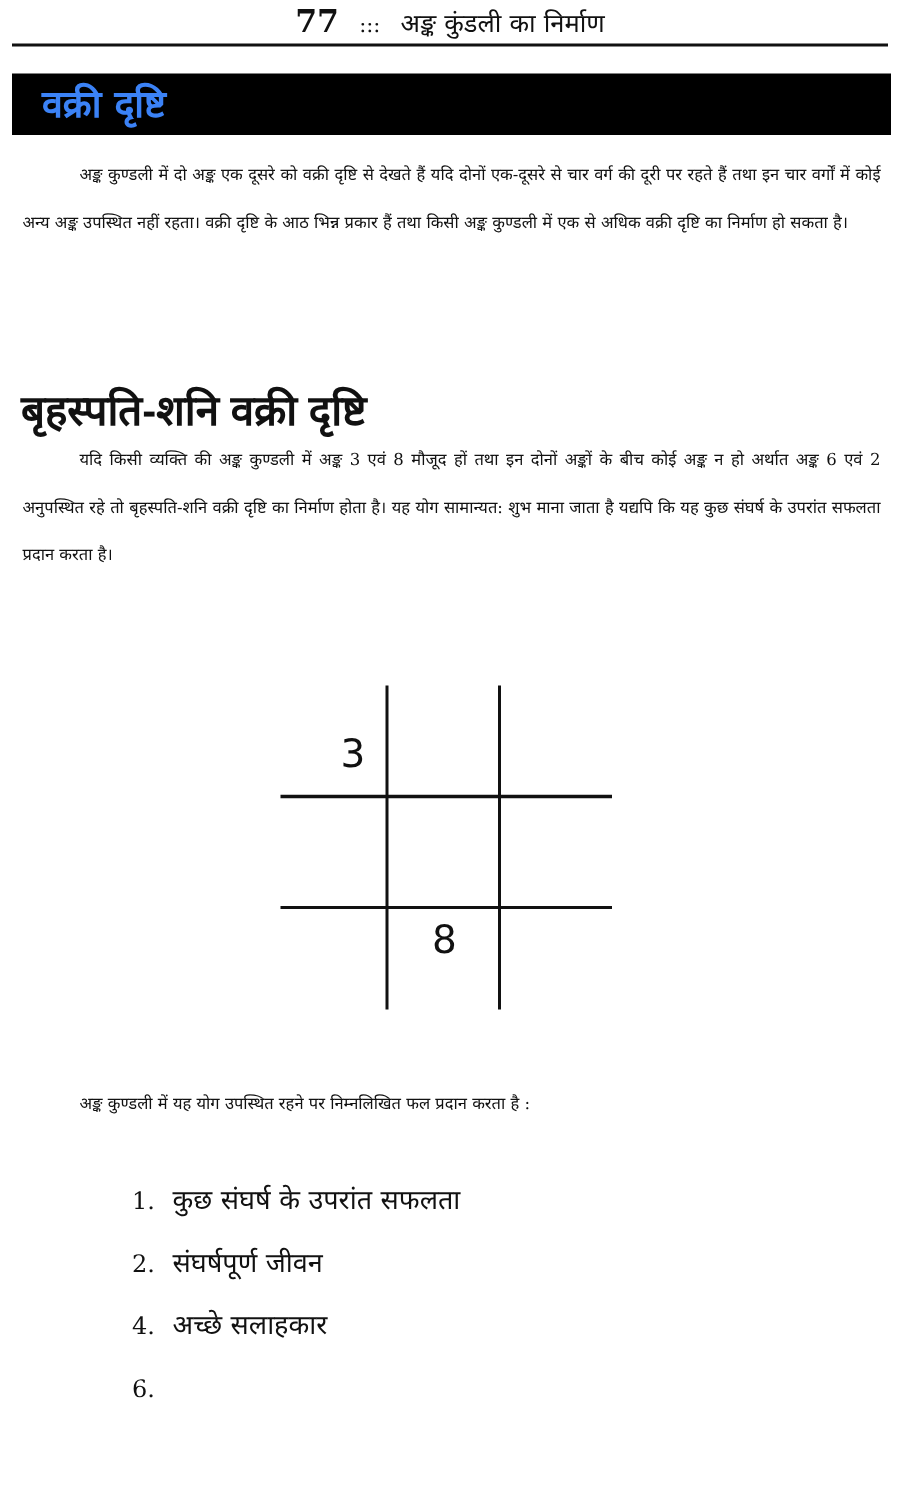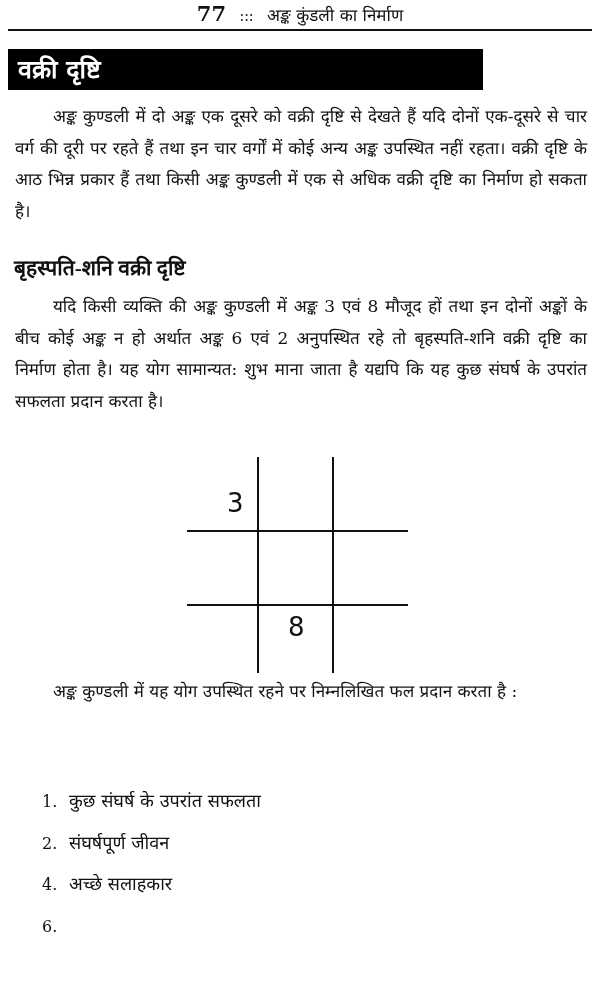--- a/index.html
+++ b/index.html
@@ -13,48 +13,48 @@
     text-align: center; font-size: 17px; line-height: 28px;
   }
   .page-header .num {
     font-family: "DejaVu Serif", serif; font-weight: bold; font-size: 21px;
   }
   .page-header .sep { margin: 0 8px; font-size: 14px; }
   .header-rule {
     position: absolute; left: 8px; top: 29px; width: 584px; height: 2px; background: #111;
   }
   .section-bar {
-    position: absolute; left: 8px; top: 49px; width: 475px; height: 41px;
-    background: #000; color: #ffffff;
+    position: absolute; left: 8px; top: 49px; width: 586px; height: 41px;
+    background: #000; color: #3b82f6;
     font-family: "DejaVu Sans", sans-serif; font-size: 25px; font-weight: bold;
-    line-height: 41px; padding-left: 10px; box-sizing: border-box;
+    line-height: 41px; padding-left: 20px; box-sizing: border-box;
   }
   .para {
     position: absolute; left: 15px; width: 572px;
-    font-size: 17px; line-height: 31.5px; text-align: justify;
+    font-size: 11px; line-height: 31.5px; text-align: justify;
     text-align-last: justify;
   }
   .para.last-left { text-align-last: left; }
   .para .indent { display: inline-block; width: 38px; }
   .subheading {
     position: absolute; left: 14px; top: 253px;
-    font-family: Liberation Serif, serif; font-weight: bold; font-size: 21px;
+    font-family: Liberation Sans, sans-serif; font-weight: bold; font-size: 28px;
   }
   .grid {
     position: absolute; left: 0; top: 0; width: 600px; height: 996px; pointer-events: none;
   }
   .grid-num {
     position: absolute; font-family: "DejaVu Sans", "Liberation Sans", sans-serif;
     font-size: 26px;
   }
   .list {
     position: absolute; left: 42px; top: 780px; margin: 0; padding: 0; list-style: none;
   }
   .list li {
-    height: 41.5px; font-size: 18px; line-height: 41.5px; white-space: nowrap;
+    height: 41.5px; font-size: 18px; line-height: 41.5px; white-space: nowrap; margin-left: 46px;
   }
   .list .n { display: inline-block; width: 27px; font-family: "DejaVu Serif", serif; font-size: 16px; }
 </style>
 </head>
 <body>
 
 <div class="page-header">
   <span class="num">77</span>
   <span class="sep">:::</span>
   <span>अङ्क कुंडली का निर्माण</span>
@@ -71,20 +71,20 @@
 
 <svg class="grid" width="600" height="996" viewBox="0 0 600 996">
   <line x1="258" y1="457" x2="258" y2="673" stroke="#111" stroke-width="2"></line>
   <line x1="333" y1="457" x2="333" y2="673" stroke="#111" stroke-width="2"></line>
   <line x1="187" y1="531" x2="408" y2="531" stroke="#111" stroke-width="2.2"></line>
   <line x1="187" y1="605" x2="408" y2="605" stroke="#111" stroke-width="2"></line>
 </svg>
 <div class="grid-num" style="left:227px; top:488px;">3</div>
 <div class="grid-num" style="left:288px; top:612px;">8</div>
 
-<div class="para last-left" style="top:676px;"><span class="indent"></span><span>अङ्क कुण्डली में यह योग उपस्थित रहने पर निम्नलिखित फल प्रदान करता है :</span></div>
+<div class="para last-left" style="top:720px;"><span class="indent"></span><span>अङ्क कुण्डली में यह योग उपस्थित रहने पर निम्नलिखित फल प्रदान करता है :</span></div>
 
 <ul class="list">
   <li><span class="n">1.</span><span>कुछ संघर्ष के उपरांत सफलता</span></li>
   <li><span class="n">2.</span><span>संघर्षपूर्ण जीवन</span></li>
   <li><span class="n">4.</span><span>अच्छे सलाहकार</span></li>
   <li><span class="n">6.</span></li>
 </ul>
 
 </body></html>

